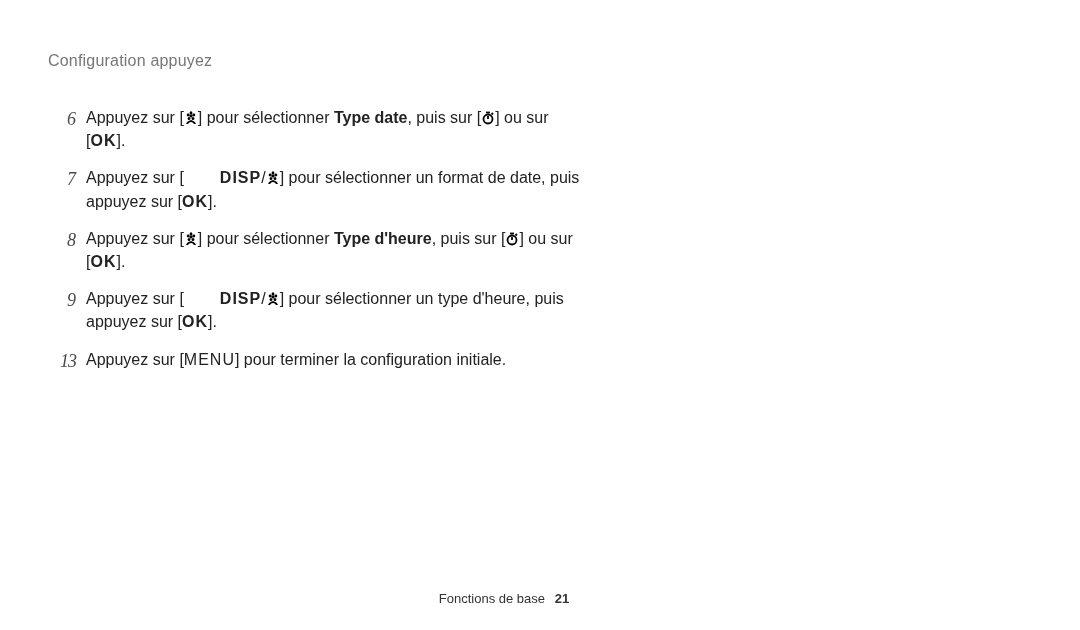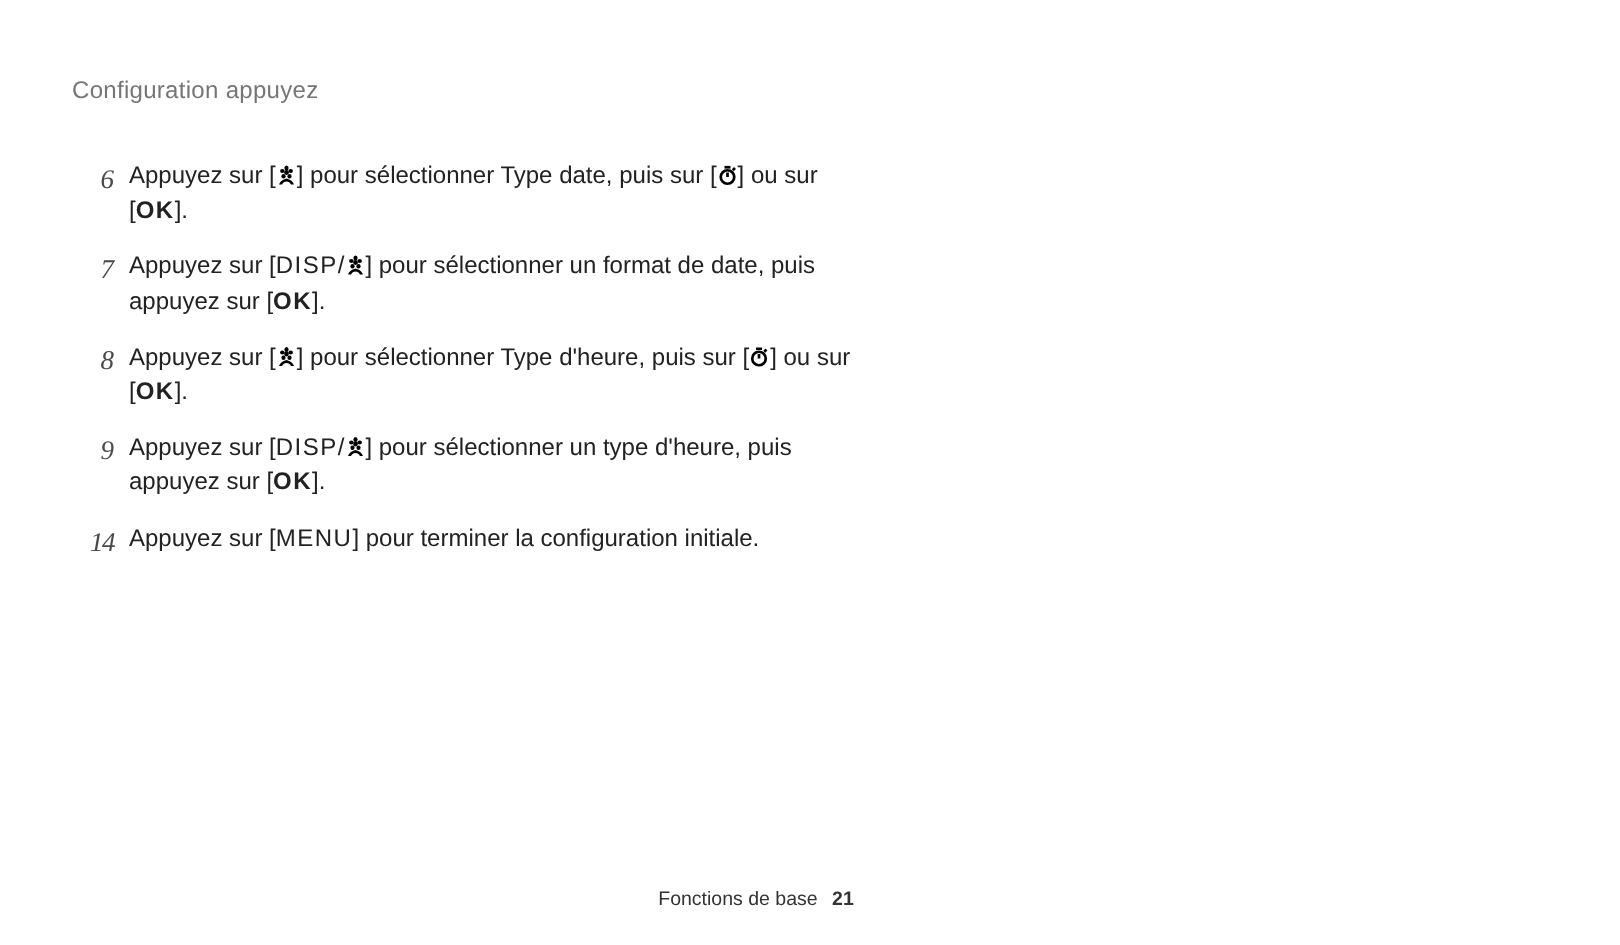--- a/index.html
+++ b/index.html
@@ -39,33 +39,34 @@
     font-size: 18px;
     color: #4a4a4a;
   }
   .step-num.two-digit {
     letter-spacing: -1px;
   }
   .step-body {
     flex: 1;
   }
   .step-body b {
-    font-weight: 400;
+    font-weight: 700;
   }
   .icon {
     display: inline-block;
     vertical-align: -2px;
   }
   .icon svg {
     display: block;
   }
   .disp {
-    font-weight: 400;
+    font-weight: 700;
     letter-spacing: 1px;
     font-family: Arial, sans-serif;
+    margin-left: 36px;
   }
   .ok {
     font-weight: 700;
     letter-spacing: 1px;
     font-family: Arial, sans-serif;
   }
   .menu {
     font-weight: 400;
     letter-spacing: 1px;
     font-family: Arial, sans-serif;
@@ -165,21 +166,21 @@
               <ellipse cx="9.8" cy="4" rx="1.5" ry="1.4"></ellipse>
               <ellipse cx="5" cy="7.5" rx="1.4" ry="1.5"></ellipse>
               <ellipse cx="9" cy="7.5" rx="1.4" ry="1.5"></ellipse>
               <path d="M7 9 Q3 10 2 13 L4 13 Q5 11 7 11 Q9 11 10 13 L12 13 Q11 10 7 9 Z"></path>
             </g>
           </svg></span><span>] pour sélectionner un type d'heure, puis appuyez sur [</span><span class="ok">OK</span><span>].</span>
     </div>
   </div>
 
   <div class="step">
-    <div class="step-num two-digit">14</div>
+    <div class="step-num two-digit">13</div>
     <div class="step-body">
       <span>Appuyez sur [</span><span class="menu">MENU</span><span>] pour terminer la configuration initiale.</span>
     </div>
   </div>
 </div>
 
 <div class="footer">
   <span>Fonctions de base</span>
   <span class="pg">21</span>
 </div>

